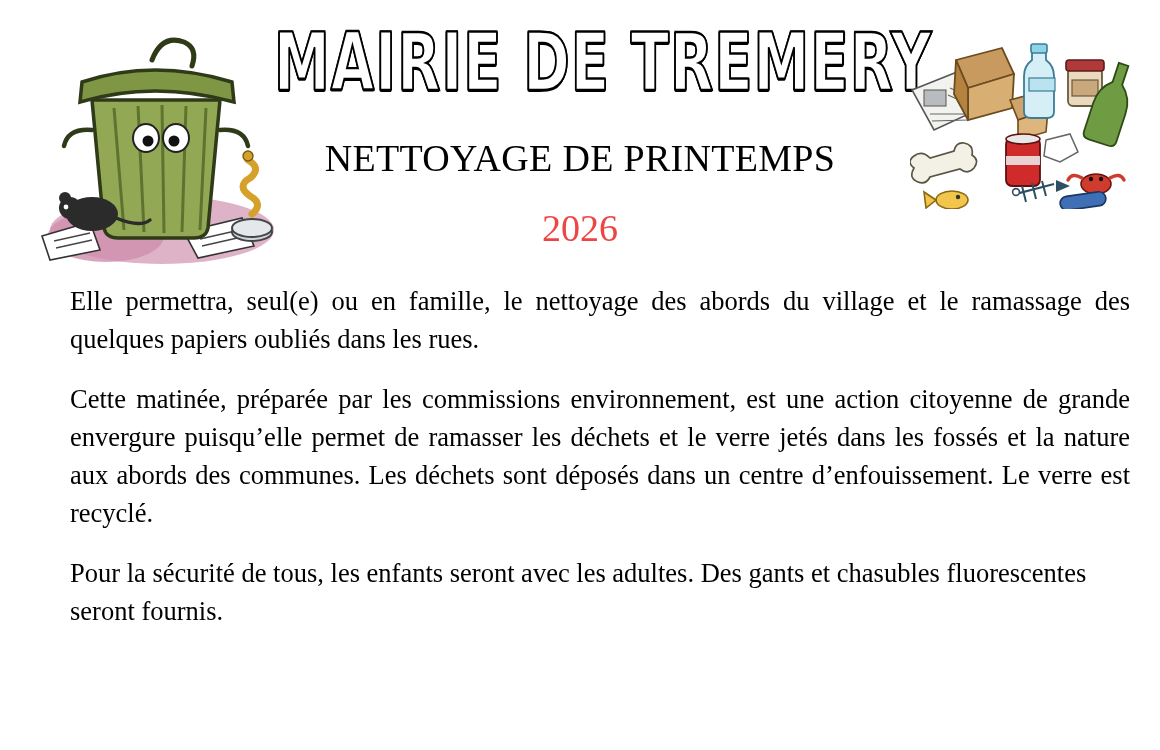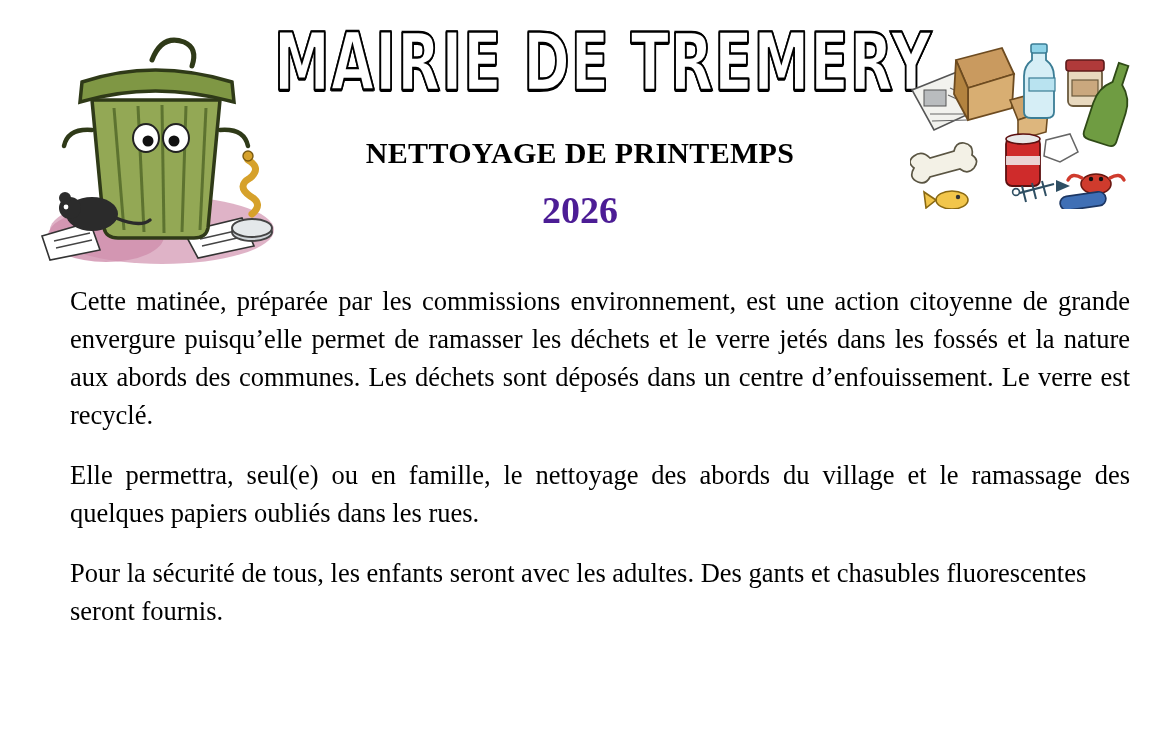--- a/index.html
+++ b/index.html
@@ -46,34 +46,34 @@
       -1px 0 #000, 1px 0 #000, 0 -1px #000, 0 1px #000;
     line-height: 1.05;
     white-space: nowrap;
     transform: scaleY(1.45) scaleX(1.02);
     transform-origin: center top;
     margin-top: 14px;
   }
 
   .doc-subtitle {
     font-family: "Liberation Serif", serif;
-    font-weight: bold;
-    font-size: 30px;
+    font-weight: normal;
+    font-size: 38px;
     color: #000000;
     margin-top: 56px;
     white-space: nowrap;
     letter-spacing: 0.3px;
   }
 
   .doc-year {
     font-family: "Liberation Serif", serif;
-    font-weight: bold;
+    font-weight: normal;
     font-size: 38px;
-    color: #4c1d95;
-    margin-top: 18px;
+    color: #ef4444;
+    margin-top: 26px;
   }
 
   
   .bin-art {
     position: absolute;
     left: 34px;
     top: 22px;
     width: 246px;
     height: 244px;
   }
@@ -214,18 +214,18 @@
         <path d="M172 144 q-10 -6 -14 2 M200 144 q10 -6 14 2" stroke="#cf3b2d" stroke-width="3.4" fill="none" stroke-linecap="round"></path>
         <circle cx="181" cy="145" r="2.2" fill="#111"></circle>
         <circle cx="191" cy="145" r="2.2" fill="#111"></circle>
 
         <rect x="150" y="160" width="46" height="14" rx="7" fill="#3f6fb5" stroke="#1d3763" stroke-width="1.7" transform="rotate(-8 173 167)"></rect>
       </svg>
     </div>
   </div>
 
   <div class="body-text">
+    <p class="para">Elle permettra, seul(e) ou en famille, le nettoyage des abords du village et le ramassage des quelques papiers oubliés dans les rues.</p>
     <p class="para">Cette matinée, préparée par les commissions environnement, est une action citoyenne de grande envergure puisqu’elle permet de ramasser les déchets et le verre jetés dans les fossés et la nature aux abords des communes. Les déchets sont déposés dans un centre d’enfouissement. Le verre est recyclé.</p>
-    <p class="para">Elle permettra, seul(e) ou en famille, le nettoyage des abords du village et le ramassage des quelques papiers oubliés dans les rues.</p>
     <p class="para nojust">Pour la sécurité de tous, les enfants seront avec les adultes. Des gants et chasubles fluorescentes seront fournis.</p>
   </div>
 
 </div>
 
 </body></html>

